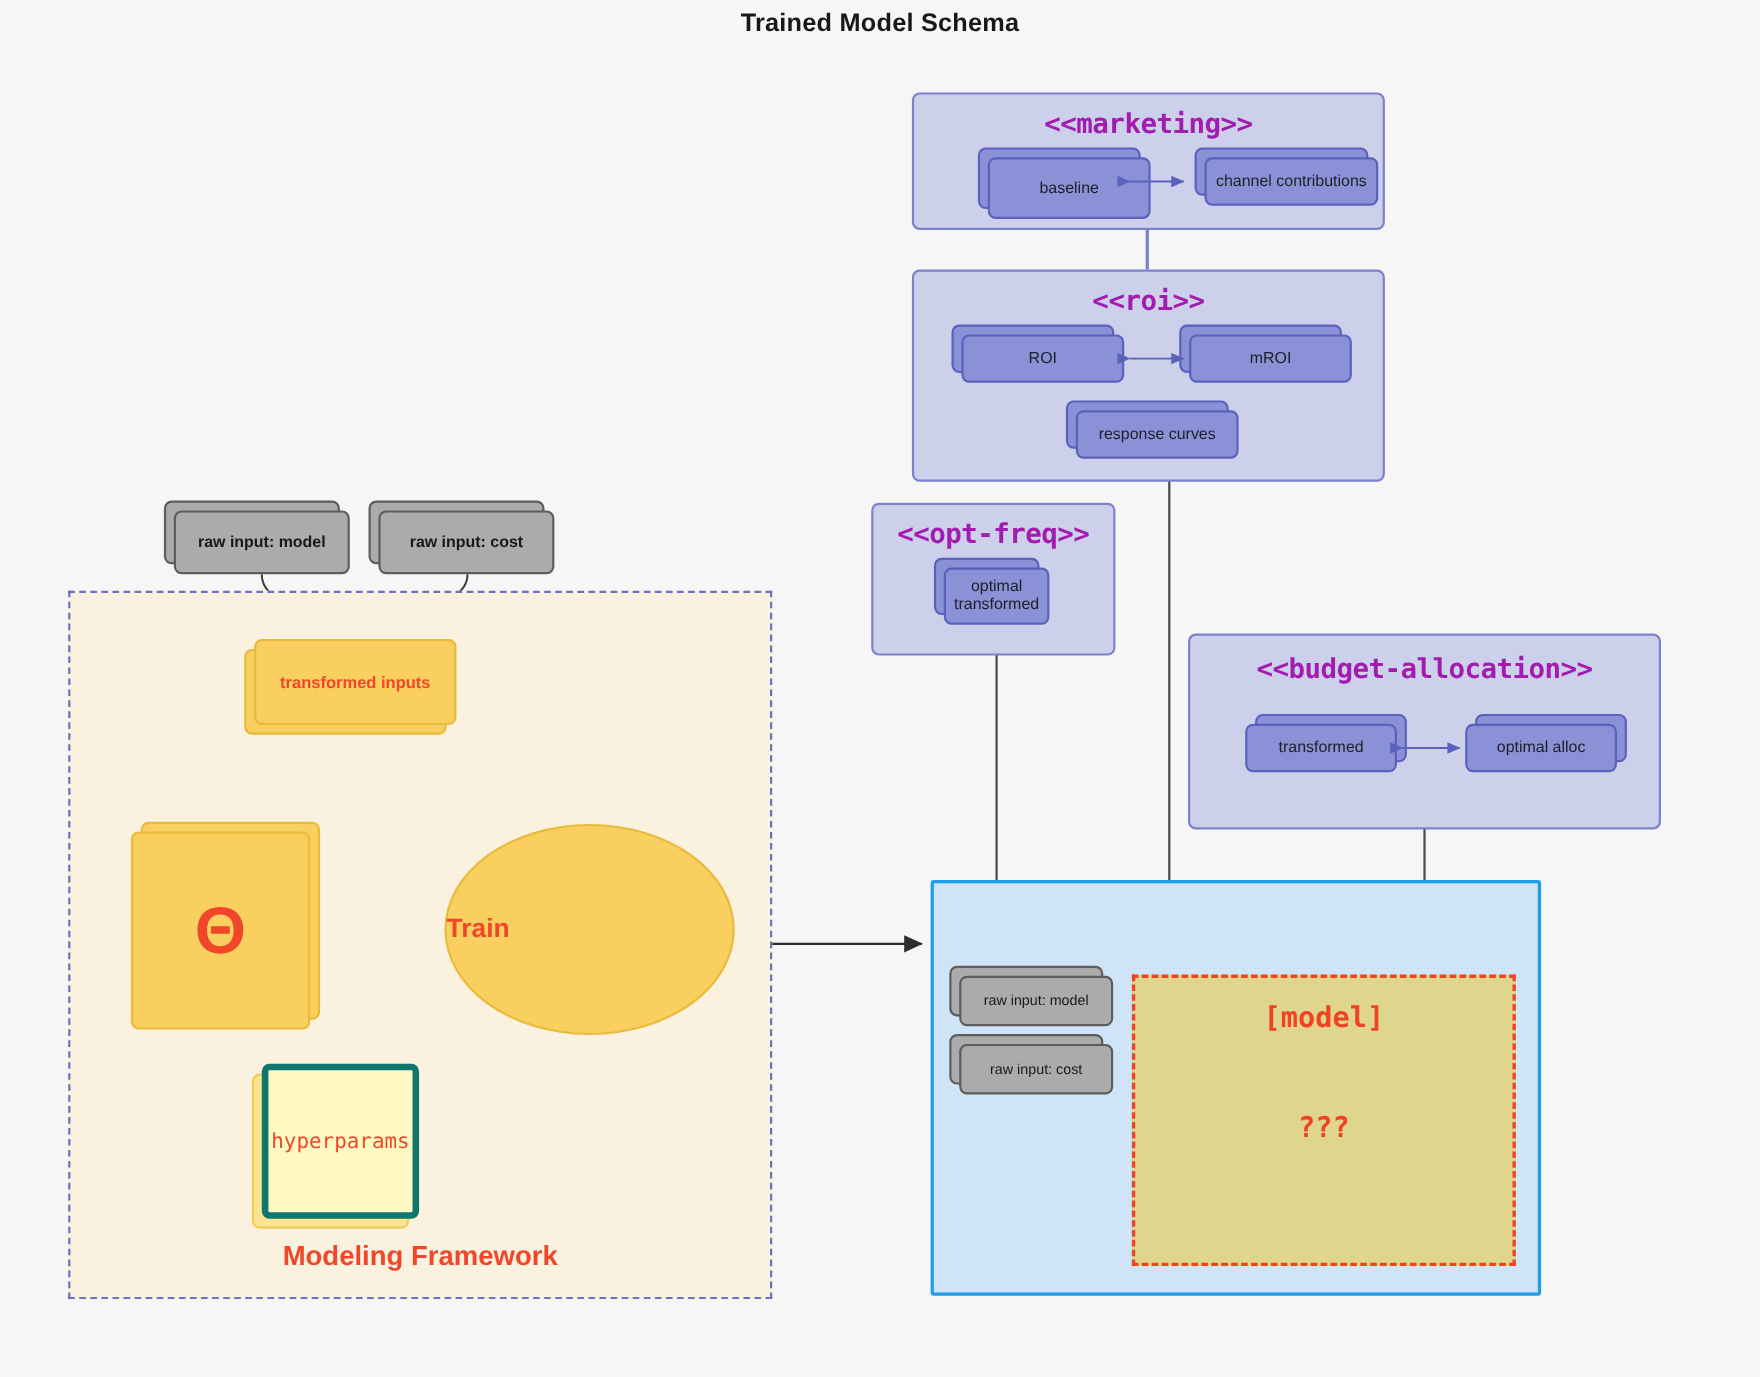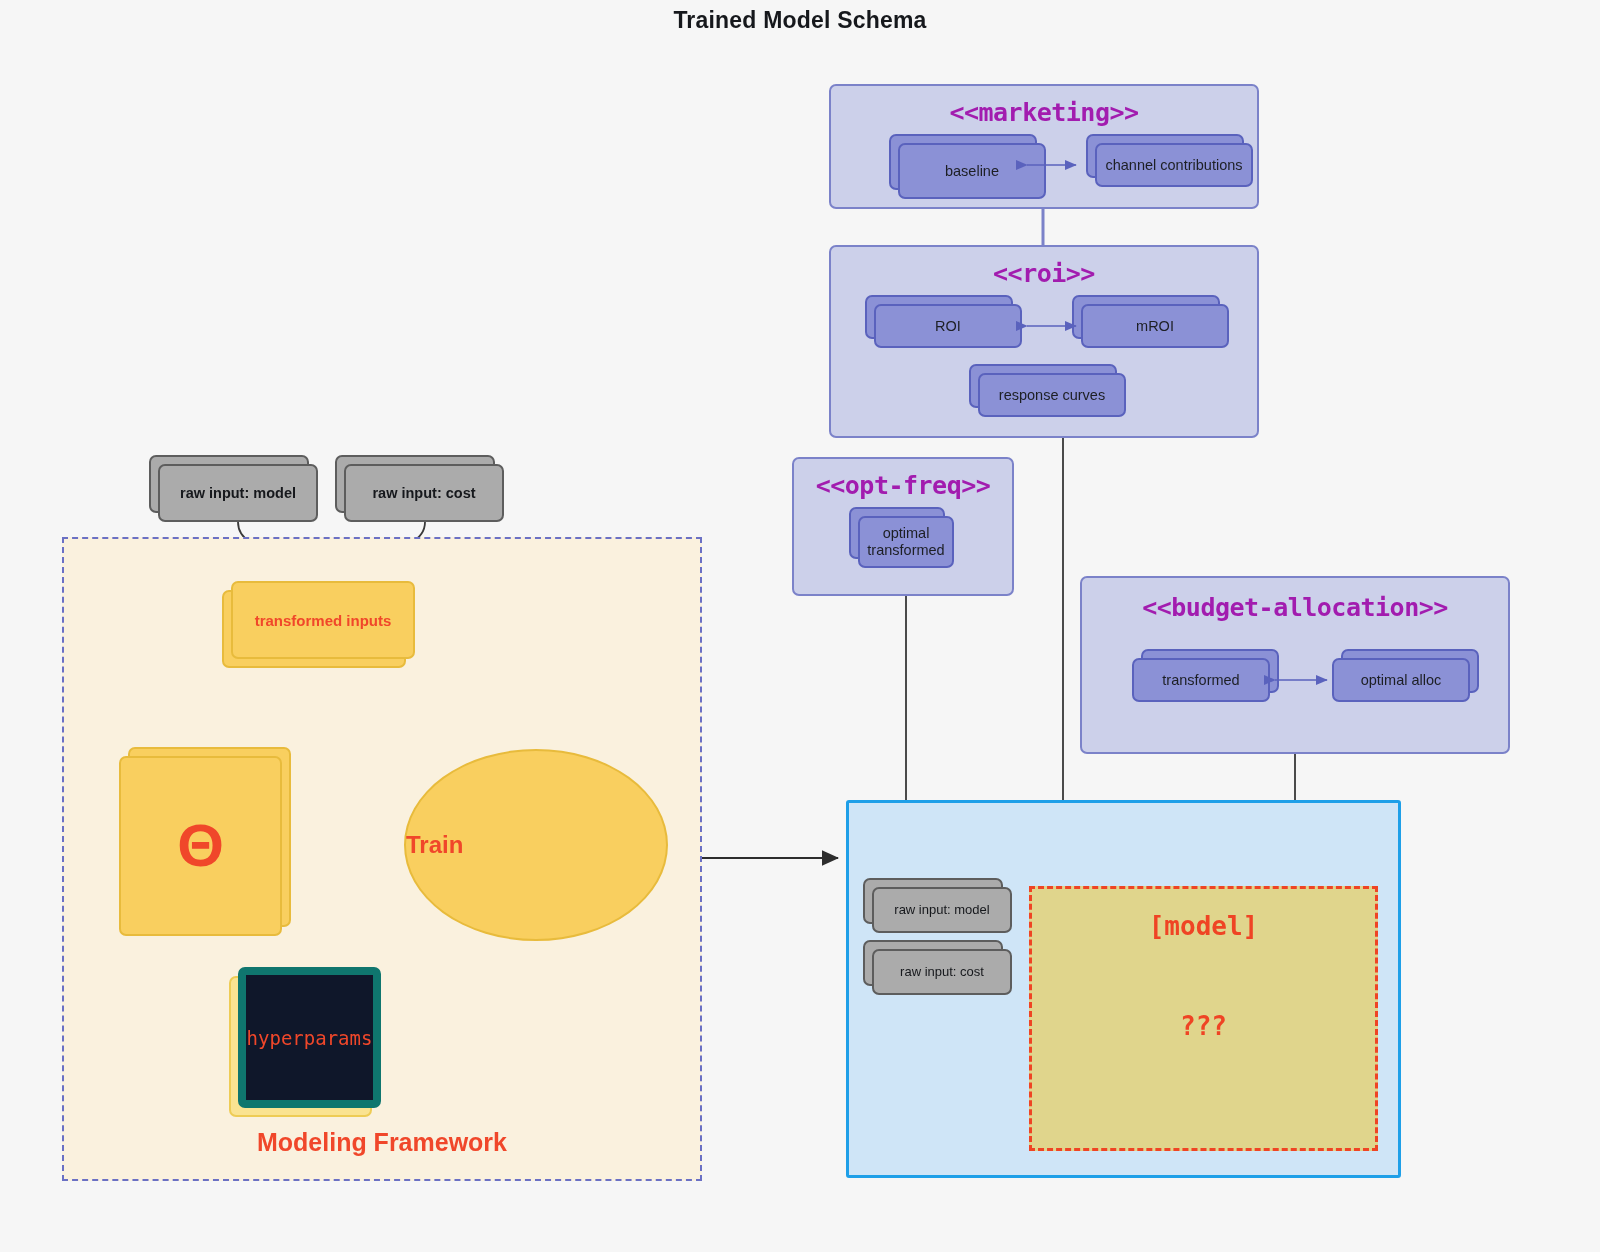--- a/index.html
+++ b/index.html
@@ -88,21 +88,21 @@
   .ynode .back,.ynode .front{
     position:absolute;left:0;top:0;right:0;bottom:0;
     border-radius:7px;
   }
   .ynode .back{background:#f9cf5f;border:2px solid #e8bb3c;}
   .ynode .front{
     background:#f9cf5f;border:2px solid #e8bb3c;
     display:flex;align-items:center;justify-content:center;text-align:right;
   }
   .ynode.pale .back{background:#fae391;border:2px solid #eecc55;}
-  .ynode.pale .front{background:#0f172a;border:8px solid #0f766e;}
+  .ynode.pale .front{background:#fef9c3;border:6px solid #0f766e;}
 
   .lbl-red-bold{font-size:15px;font-weight:bold;color:#f0472a;}
   .lbl-mono-red{font-family:"DejaVu Sans Mono","Liberation Mono",monospace;font-size:19px;color:#f0472a;}
   .lbl-theta{font-size:60px;font-weight:bold;color:#f0472a;line-height:1;}
 
   
   #train{
     position:absolute;left:404px;top:749px;width:260px;height:188px;
     background:#f9cf5f;border:2px solid #e8bb3c;border-radius:50%;
     display:flex;align-items:center;justify-content:flex-start;

